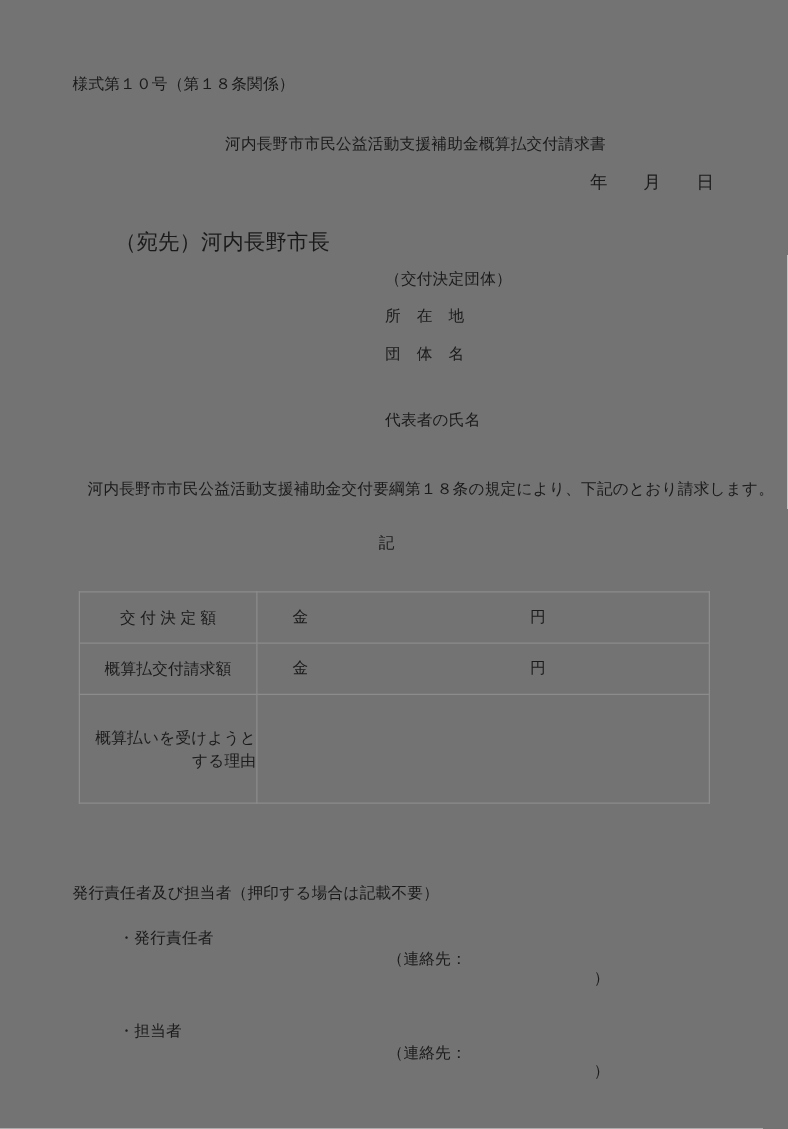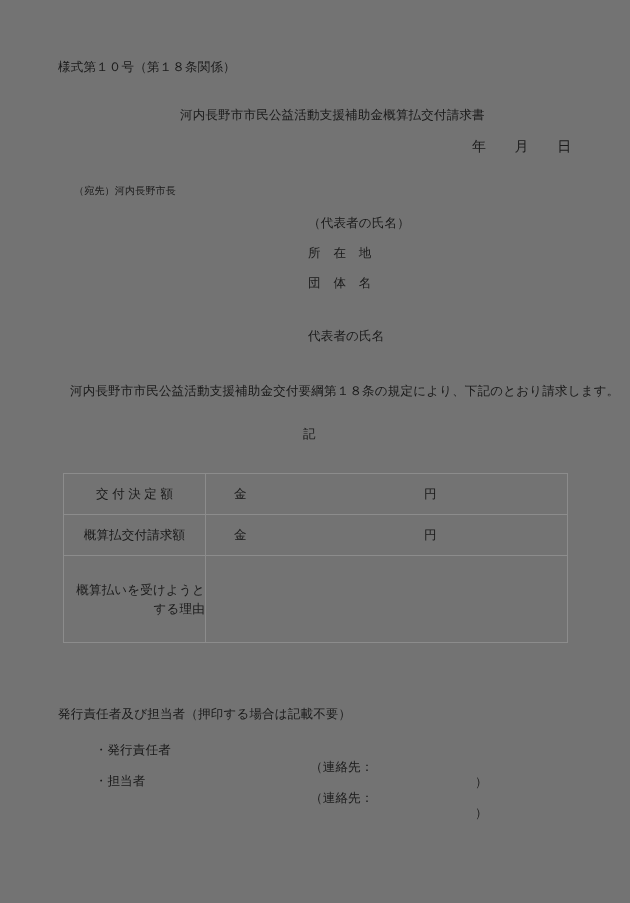--- a/index.html
+++ b/index.html
@@ -23,21 +23,21 @@
     background: #737373;
     overflow: hidden;
   }
 
   
   .abs { position: absolute; white-space: pre; line-height: 1.0; }
 
   #form-number   { left: 58px;  top: 61px;  font-size: 12.5px; letter-spacing: 0.2px; }
   #doc-title     { left: 180px; top: 109px; font-size: 12.5px; letter-spacing: 0.2px; }
   #date-line     { left: 472px; top: 139px; font-size: 14px; letter-spacing: 0.2px; }
-  #addressee     { left: 74px;  top: 186px; font-size: 10px; letter-spacing: 0.2px; }
+  #addressee     { left: 92px;  top: 186px; font-size: 17px; letter-spacing: 0.2px; }
 
   .recipient-line { left: 308px; font-size: 12.5px; letter-spacing: 0.2px; }
   #recipient-0 { top: 217px; }
   #recipient-1 { top: 247px; }
   #recipient-2 { top: 277px; }
   #recipient-3 { top: 308px; margin-top: 22px; }
 
   #body-text     { left: 70px;  top: 385px; font-size: 12.5px; letter-spacing: 0.2px; }
   #ki-mark       { left: 303px; top: 428px; font-size: 12.5px; letter-spacing: 0.2px; }
 
@@ -89,38 +89,38 @@
     position: absolute;
     left: 218px;
     top: 50%;
     transform: translateY(-50%);
   }
 
   
   #footer-heading { left: 58px; top: 708px; font-size: 12.5px; letter-spacing: 0.2px; }
   .footer-row { position: absolute; left: 78px; font-size: 12.5px; letter-spacing: 0.2px; white-space: pre; }
   #footer-row-0 { top: 727px; }
-  #footer-row-1 { top: 758px; text-align: right; }
+  #footer-row-1 { top: 802px; text-align: right; }
   .footer-contact { position: absolute; left: 232px; white-space: pre; }
   .footer-paren-close { position: absolute; left: 397px; }
 </style>
 </head>
 <body>
 
 <div class="page">
 
   <div class="abs" id="form-number">様式第１０号（第１８条関係）</div>
 
   <div class="abs" id="doc-title">河内長野市市民公益活動支援補助金概算払交付請求書</div>
 
   <div class="abs" id="date-line">年　　月　　日</div>
 
   <div class="abs" id="addressee">（宛先）河内長野市長</div>
 
-  <div class="abs recipient-line" id="recipient-0">（代表者の氏名）</div>
+  <div class="abs recipient-line" id="recipient-0">（交付決定団体）</div>
   <div class="abs recipient-line" id="recipient-1">所　在　地</div>
   <div class="abs recipient-line" id="recipient-2">団　体　名</div>
   <div class="abs recipient-line" id="recipient-3">代表者の氏名</div>
 
   <div class="abs" id="body-text">河内長野市市民公益活動支援補助金交付要綱第１８条の規定により、下記のとおり請求します。</div>
 
   <div class="abs" id="ki-mark">記</div>
 
   <table id="amount-table">
     <colgroup>

